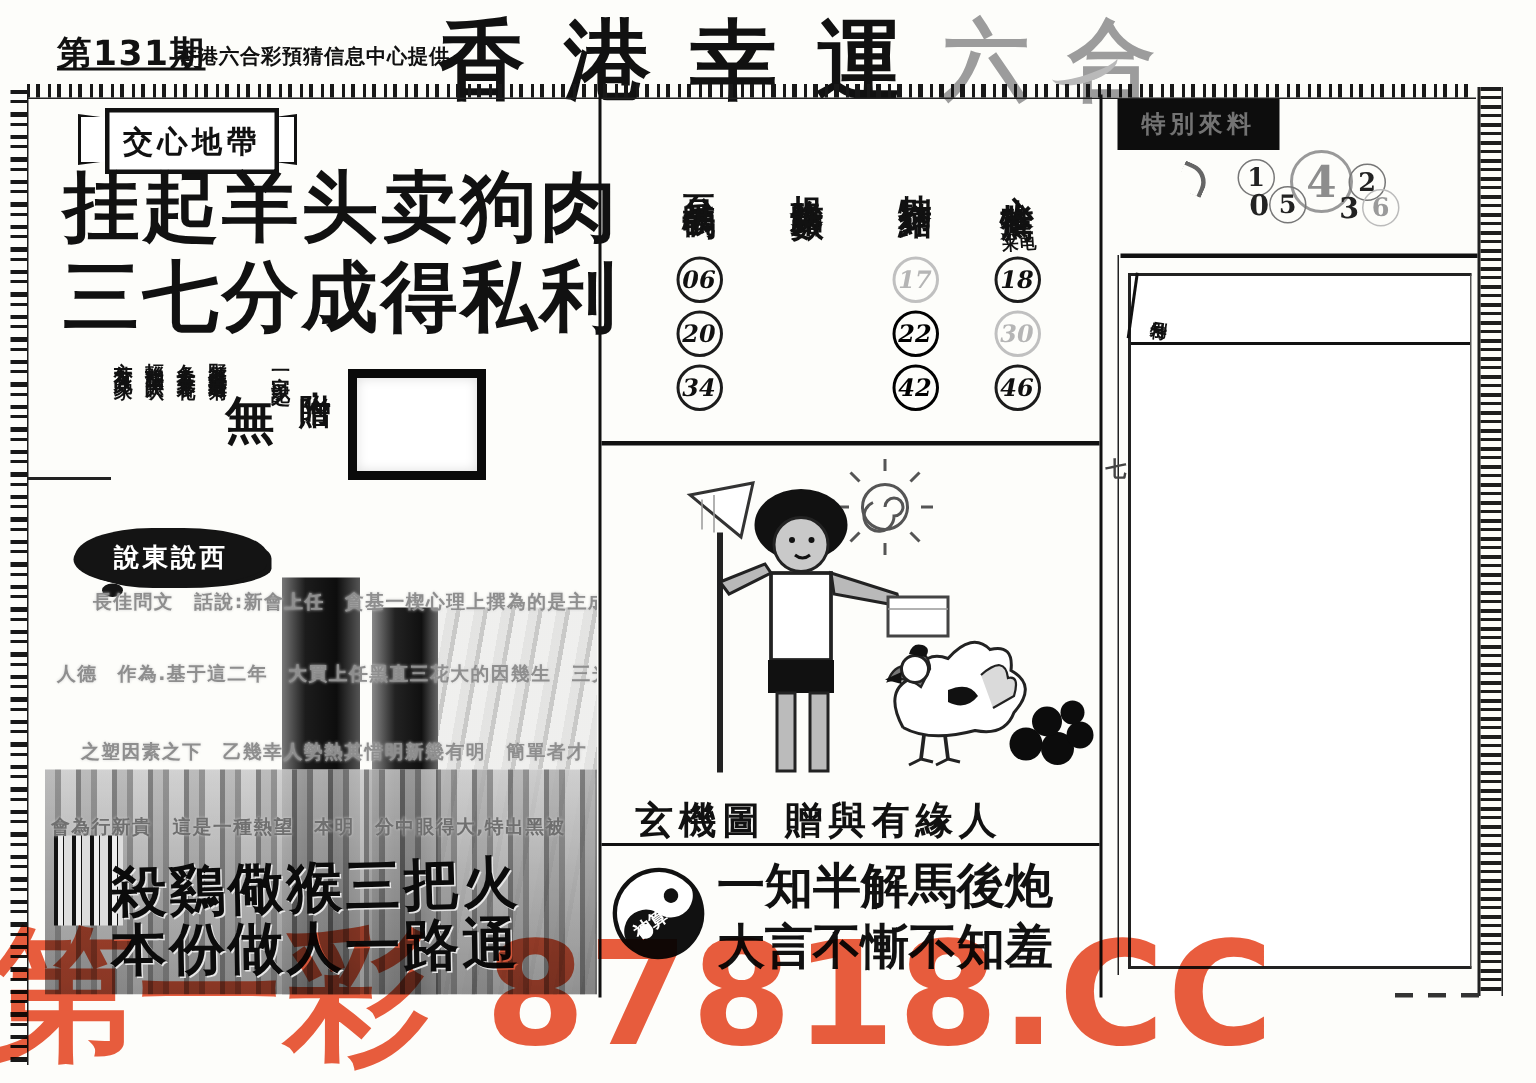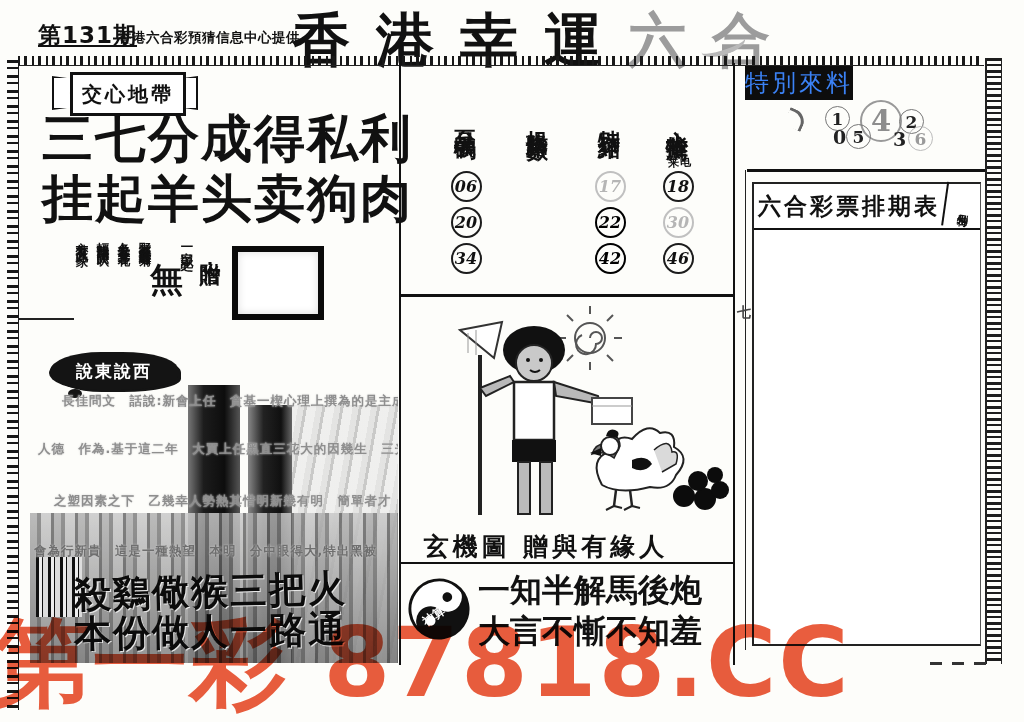--- a/index.html
+++ b/index.html
@@ -100,22 +100,22 @@
   .mystery-cap{left:402px;top:530px;width:288px;text-align:center;font-size:25px;font-weight:900;letter-spacing:4px;
     font-family:"DejaVu Serif","Liberation Serif",serif;}
 
   
   .yy{left:408px;top:578px;width:62px;height:62px;}
   .yy-label{position:absolute;left:14px;top:30px;color:#fff;font-size:12px;font-weight:900;transform:rotate(-35deg);}
   .bm-lines{left:478px;top:570px;width:252px;font-size:32px;line-height:41px;font-weight:900;white-space:nowrap;
     font-family:"DejaVu Serif","Liberation Serif",serif;}
 
   
-  .special-box{left:745px;top:66px;width:108px;height:34px;background:#0d0d0d;color:#3b82f6;
-    display:flex;align-items:center;justify-content:center;font-size:24px;font-weight:400;letter-spacing:3px;}
+  .special-box{left:745px;top:66px;width:108px;height:34px;background:#0d0d0d;color:#737373;
+    display:flex;align-items:center;justify-content:center;font-size:16px;font-weight:700;letter-spacing:3px;}
   .scribble{left:786px;top:110px;width:16px;height:16px;border-top:3px solid #666;border-right:3px solid #666;
     border-radius:0 70% 0 60%;transform:rotate(24deg);}
   .sn{position:absolute;border-radius:50%;display:flex;align-items:center;justify-content:center;
       font-family:"DejaVu Serif","Liberation Serif",serif;font-weight:700;background:#fff0;}
   .sn-sm{width:23px;height:23px;font-size:17px;border:1.5px solid #777;color:#222;}
   .sn-big{width:38px;height:38px;font-size:29px;border:2.5px solid #999;color:#8d8d8d;}
   .sn-light{border-color:#bbb;color:#9a9a9a;}
   .s1{left:825px;top:106px;} .s4{left:860px;top:100px;} .s2{left:899px;top:109px;}
   .s0{left:828px;top:125px;border:none;font-size:19px;} .s5{left:846px;top:124px;}
   .s3{left:888px;top:127px;border:none;font-size:19px;} .s6{left:908px;top:126px;}
@@ -153,22 +153,22 @@
   <div class="abs hline-mystery"></div>
   <div class="abs hline-special"></div>
   <div class="abs hline-left-short"></div>
 
   <div class="abs ribbon">
     <div class="tail-l"></div>
     <div class="tail-r"></div>
     <div class="band">交心地帶</div>
   </div>
   <div class="abs headline">
+    <div>挂起羊头卖狗肉</div>
     <div>三七分成得私利</div>
-    <div>挂起羊头卖狗肉</div>
   </div>
 
   <div class="abs vtext gift-label">附贈：</div>
   <div class="abs gift-box"></div>
   <div class="abs vtext gift-note">一字以記之</div>
   <div class="abs gift-word">無</div>
   <div class="abs vtext poem-col p0">野徑桑麻雞邊菊，</div>
   <div class="abs vtext poem-col p1">冬去春來未著花。</div>
   <div class="abs vtext poem-col p2">輕扣柴門無犬吠，</div>
   <div class="abs vtext poem-col p3">方外有人此一家。</div>
@@ -297,21 +297,20 @@
   <div class="abs sn sn-sm s1">1</div>
   <div class="abs sn sn-big s4">4</div>
   <div class="abs sn sn-sm s2">2</div>
   <div class="abs sn sn-sm s0">0</div>
   <div class="abs sn sn-sm s5">5</div>
   <div class="abs sn sn-sm s3">3</div>
   <div class="abs sn sn-sm sn-light s6">6</div>
 
   <div class="abs sched-box">
     <div class="sched-head">
-      <div class="sched-title">六合彩票排期表</div>
       <div class="sched-tag">特别号</div>
     </div>
   </div>
   <div class="abs margin-char">七</div>
 
   <div class="abs watermark" style="color: rgb(232, 81, 47);">第一彩 87818.CC</div>
 
 </div>
 
 </body></html>

